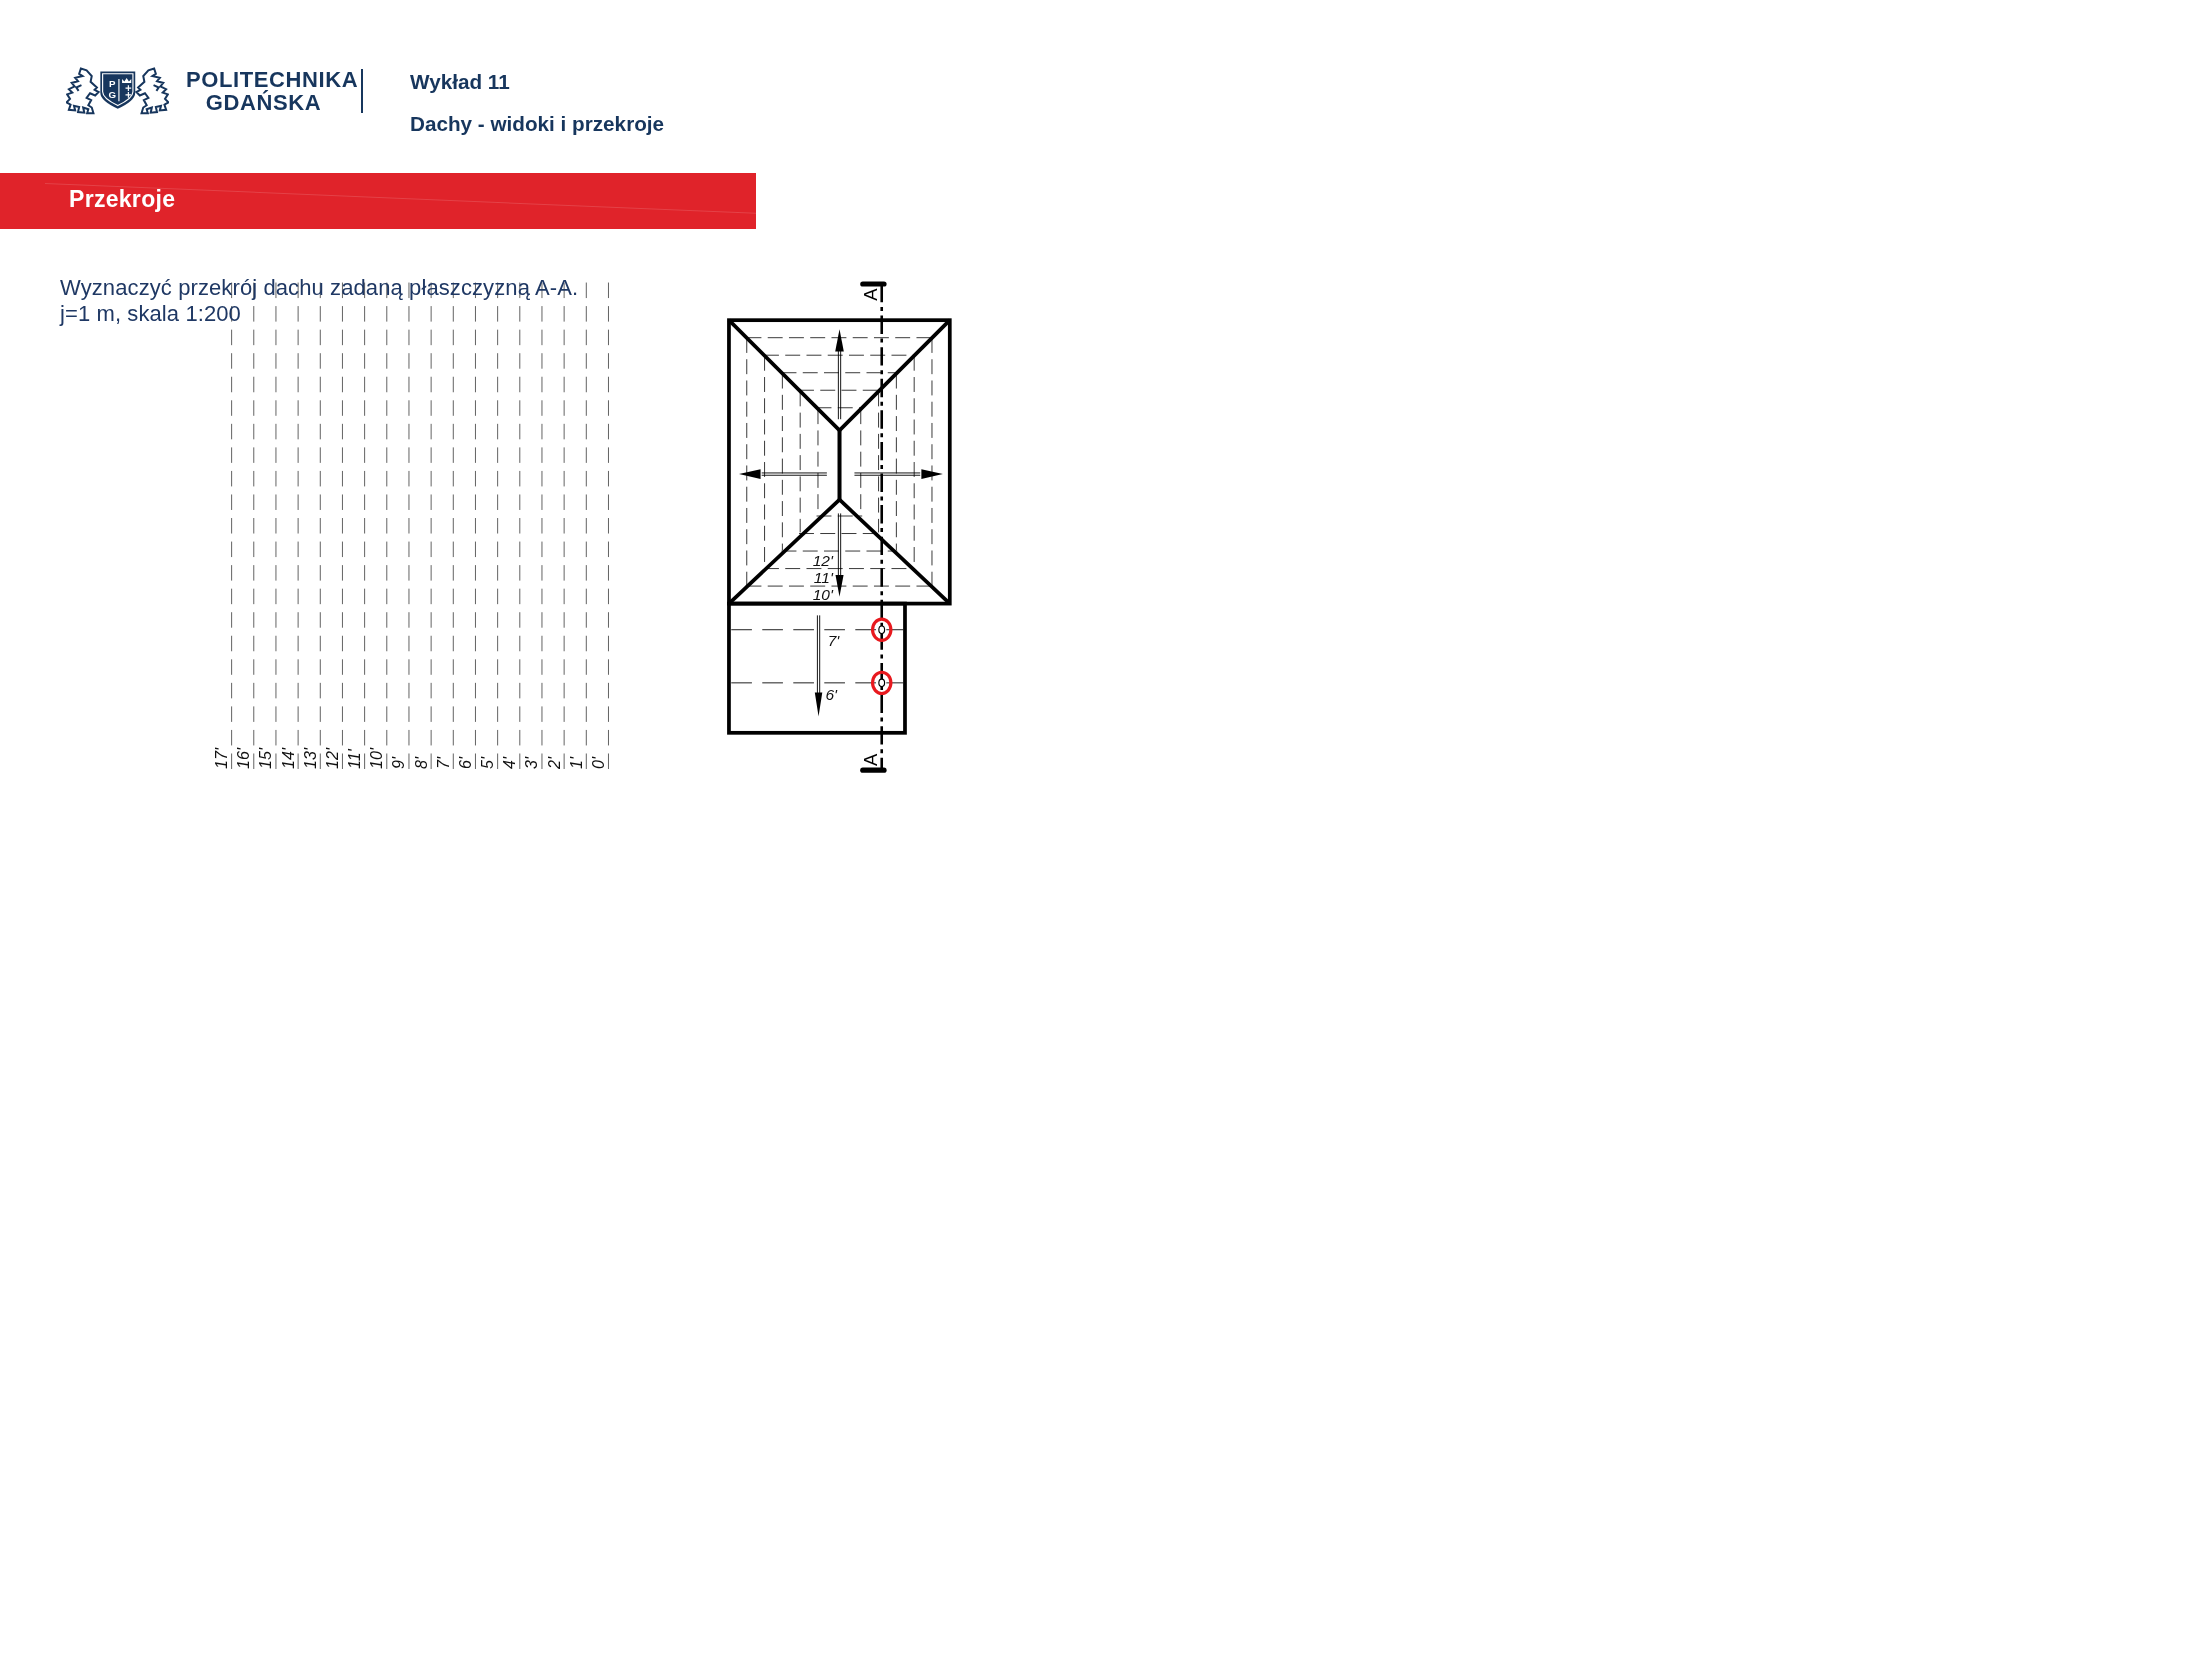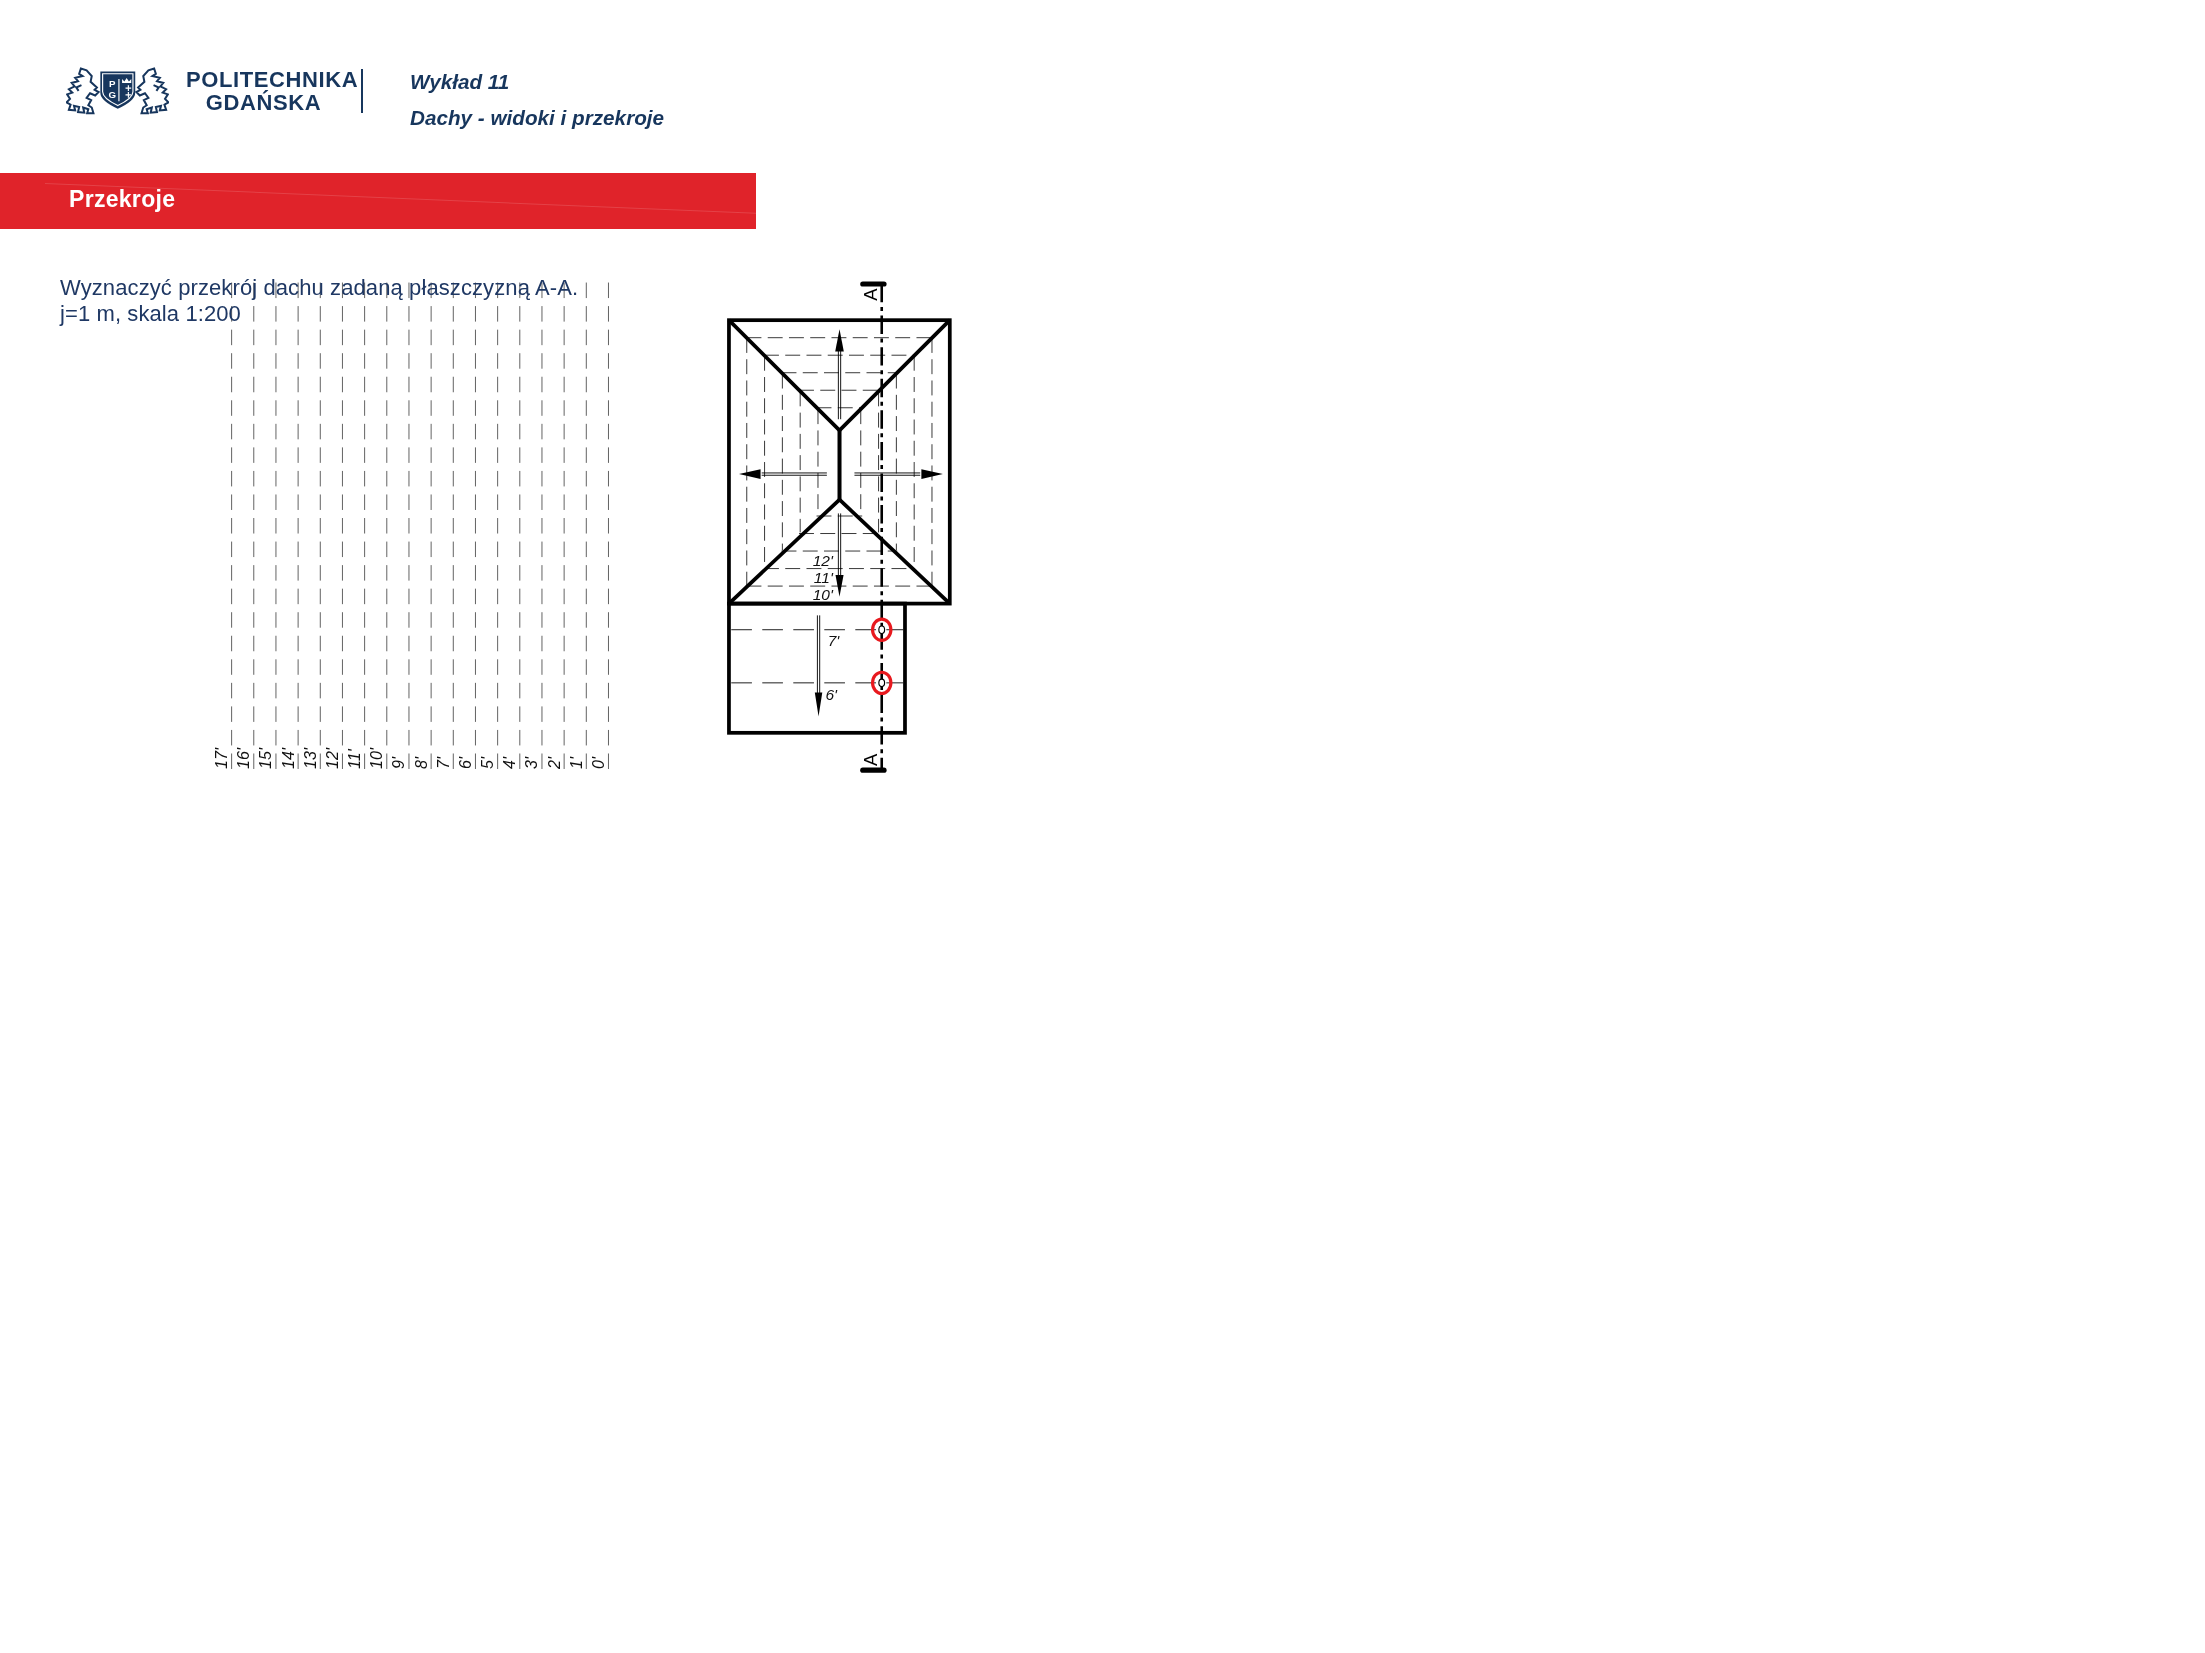--- a/index.html
+++ b/index.html
@@ -3,22 +3,22 @@
 <meta charset="utf-8">
 <style>
   html,body{margin:0;padding:0;background:#ffffff;}
   body{font-family:"Liberation Sans", sans-serif; width:1103px; height:827px; position:relative; overflow:hidden;}
   .abs{position:absolute;}
 
   
   .brand-text{left:186px; top:68px; width:155px; text-align:center; color:#17365d;
     font-weight:bold; font-size:22px; line-height:23px; letter-spacing:0.6px;}
   .divider{left:361px; top:69px; width:1.7px; height:44px; background:#17365d;}
-  .lecture{left:410px; top:67px; color:#17365d; font-weight:bold; font-size:20.7px; line-height:30px;font-style:italic;}
-  .lecture .sub{margin-top:6px;}
+  .lecture{left:410px; top:67px; color:#17365d; font-weight:bold; font-size:20.7px; line-height:30px;}
+  .lecture .sub{margin-top:12px;}
 
   
   .banner{left:0; top:173px; width:756px; height:56px; background:#e0232a; overflow:hidden;}
   .banner .title{position:absolute; left:69px; top:50%; transform:translateY(-54%);
     color:#ffffff; font-weight:bold; font-size:23px; letter-spacing:0.3px;}
   .banner:after{content:""; position:absolute; left:6%; top:18%; width:110%; height:0;
     border-top:1.1px solid rgba(255,255,255,0.14); transform:rotate(2.4deg); transform-origin:left top;}
 
   
   .task{left:60px; top:275px; color:#1f3864; font-size:22px; line-height:26.4px; letter-spacing:0.1px;}

